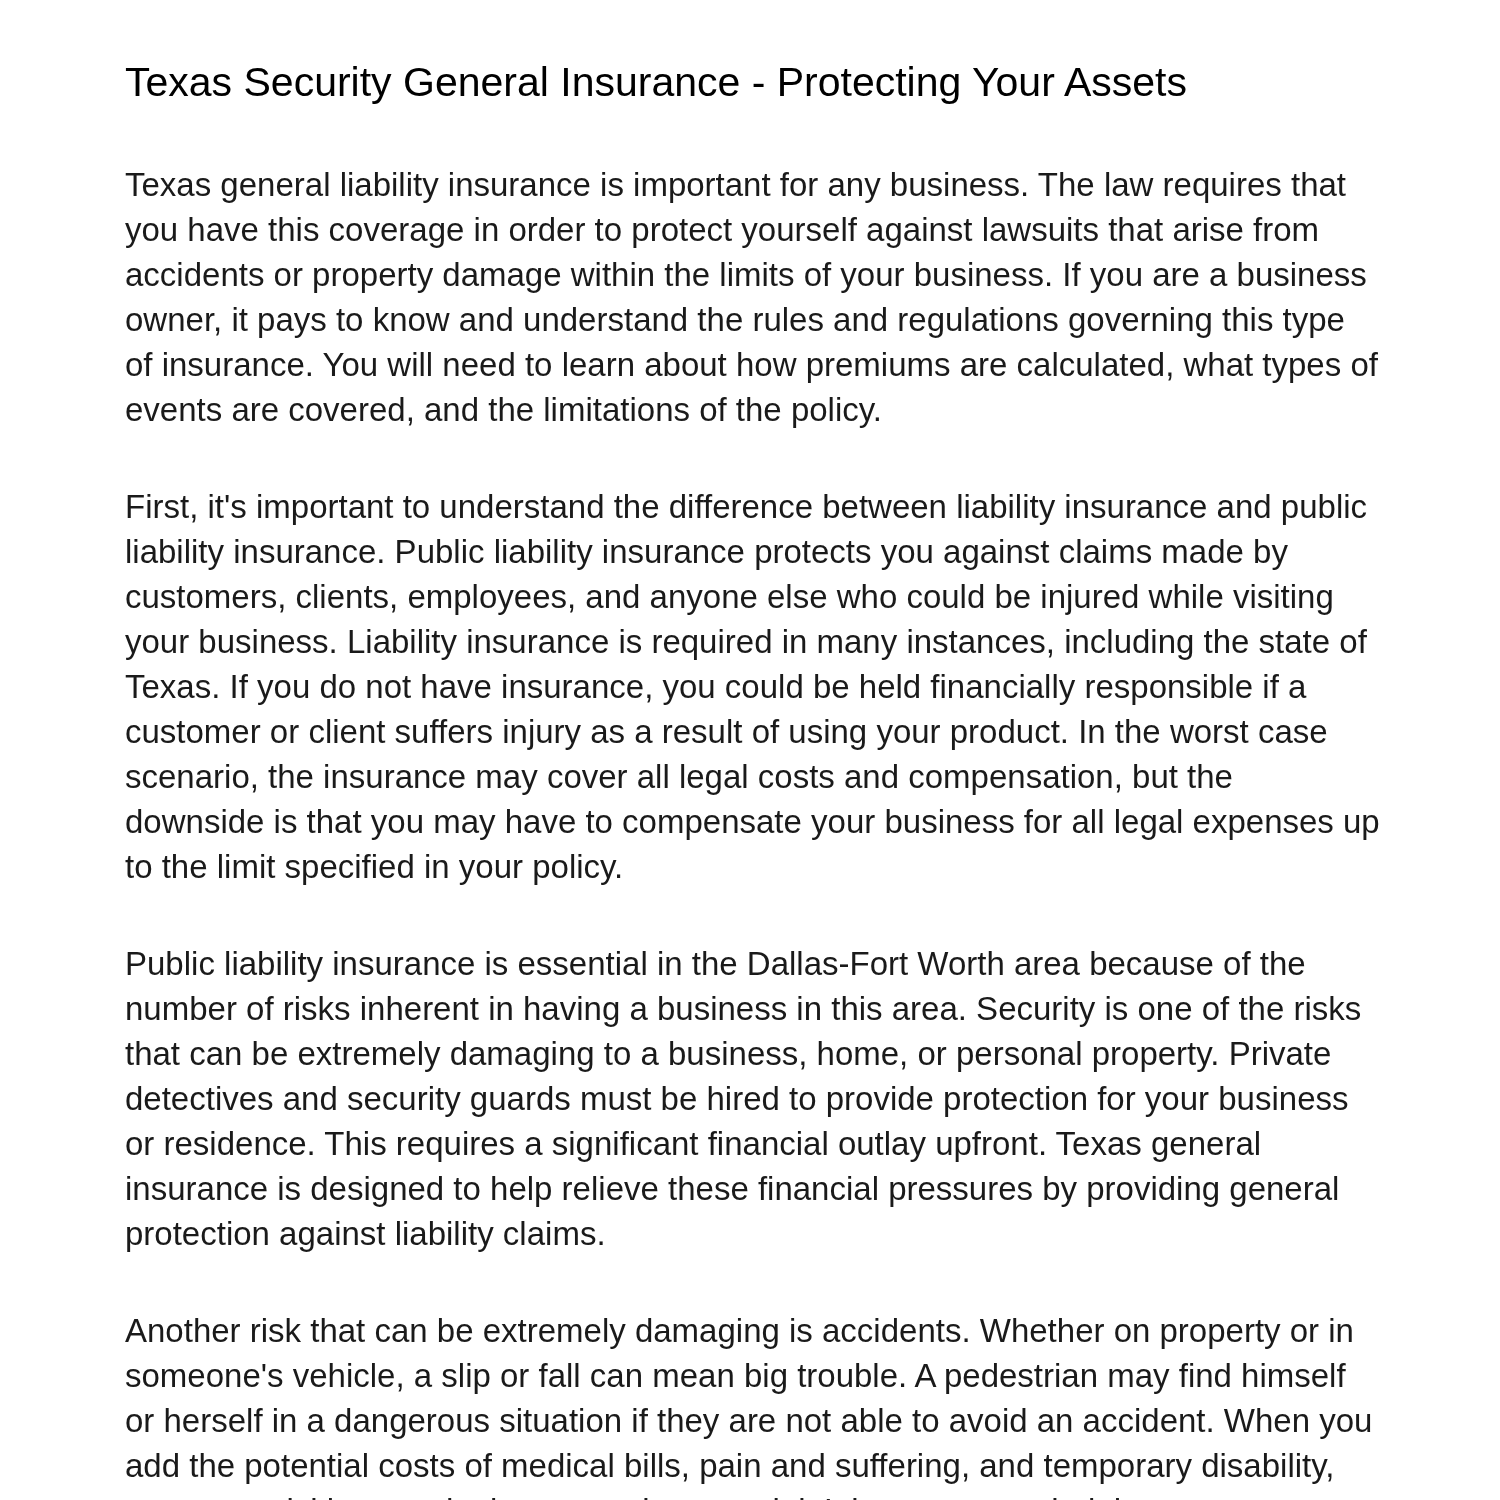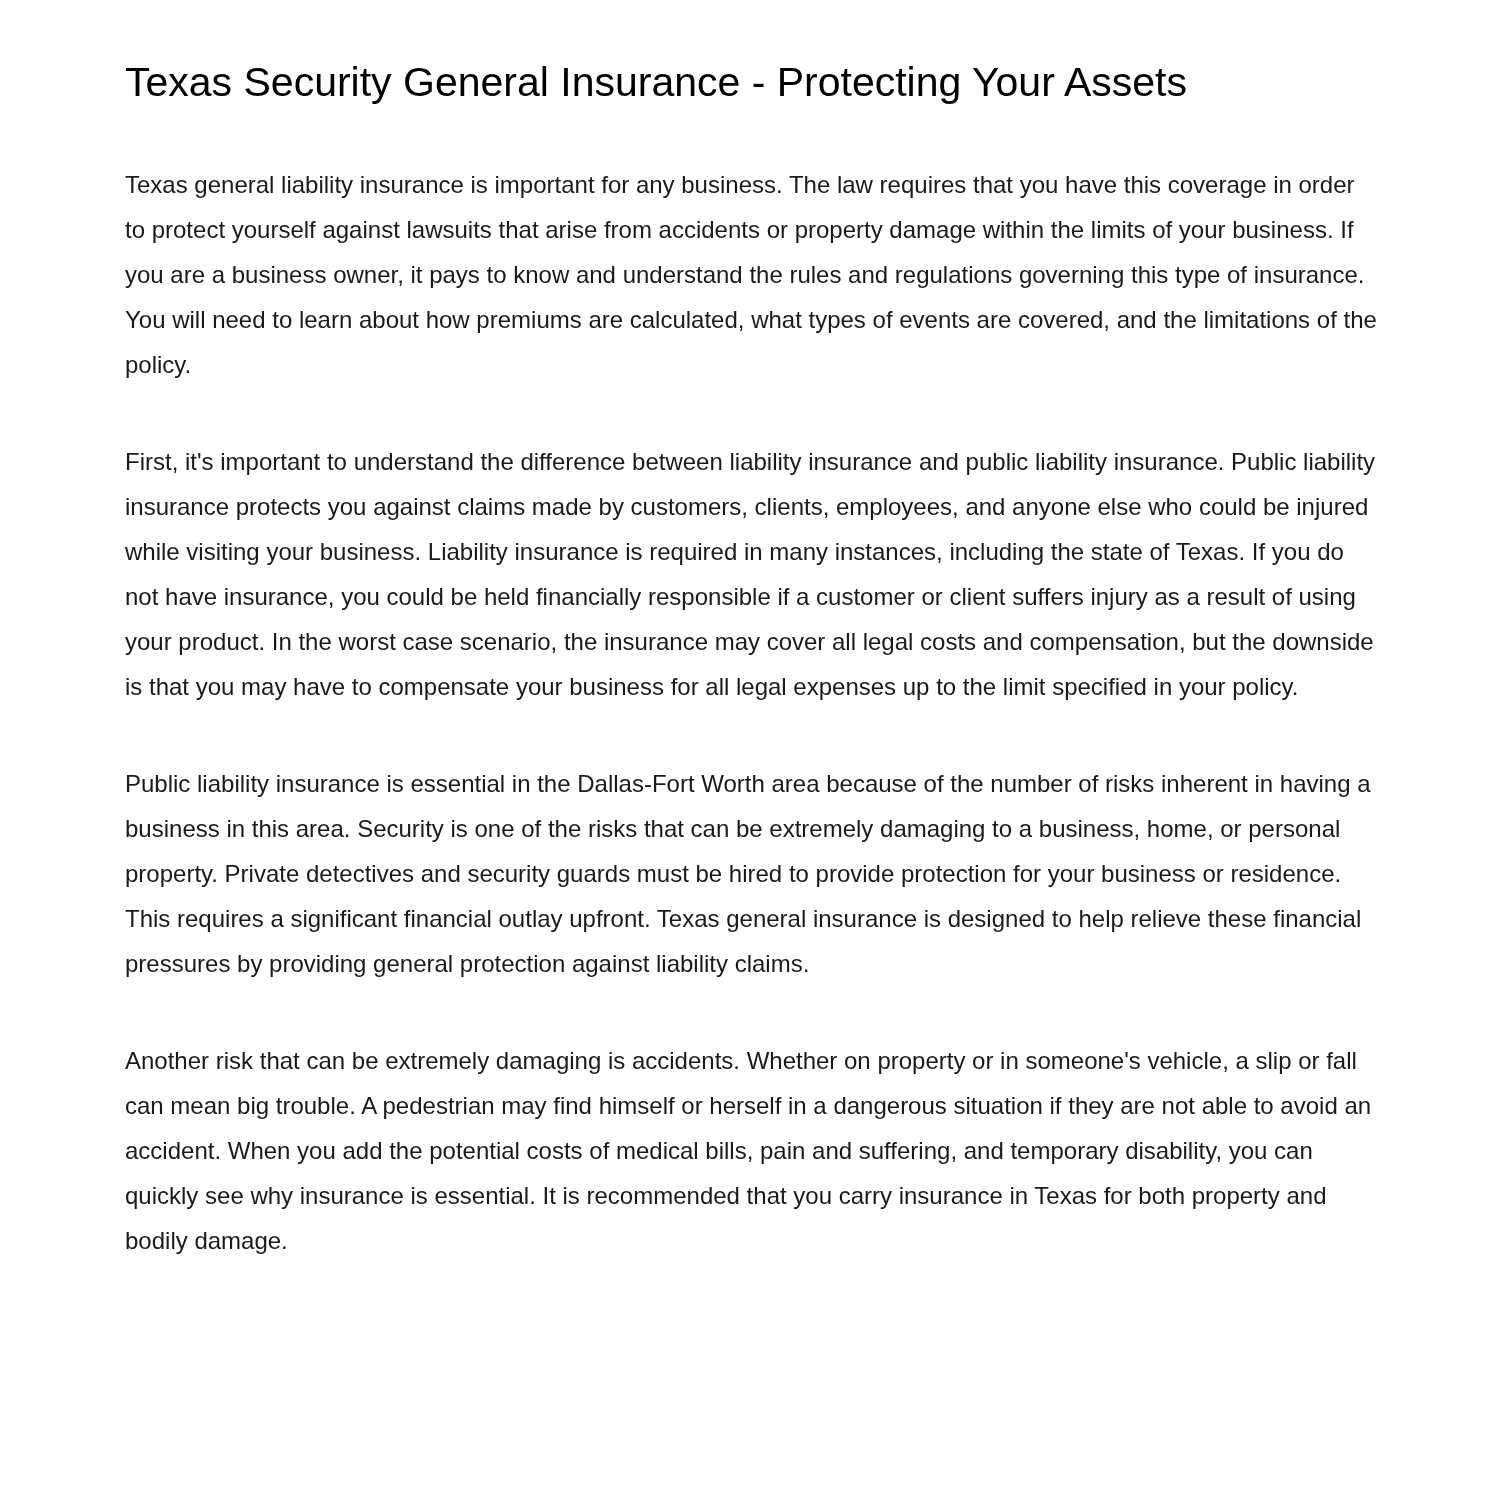--- a/index.html
+++ b/index.html
@@ -24,21 +24,21 @@
       margin: 0 0 56px 0;
       font-size: 41px;
       line-height: 48px;
       font-weight: 400;
       color: #000000;
       letter-spacing: 0;
     }
     .doc-paragraph {
       margin: 0 0 52px 0;
       max-width: 1255px;
-      font-size: 24px;
+      font-size: 33px;
       line-height: 45px;
       font-weight: 400;
       color: #1a1a1a;
     }
   </style>
 </head>
 <body>
 
 <main class="page">
   <h1 class="doc-title">Texas Security General Insurance - Protecting Your Assets</h1>

